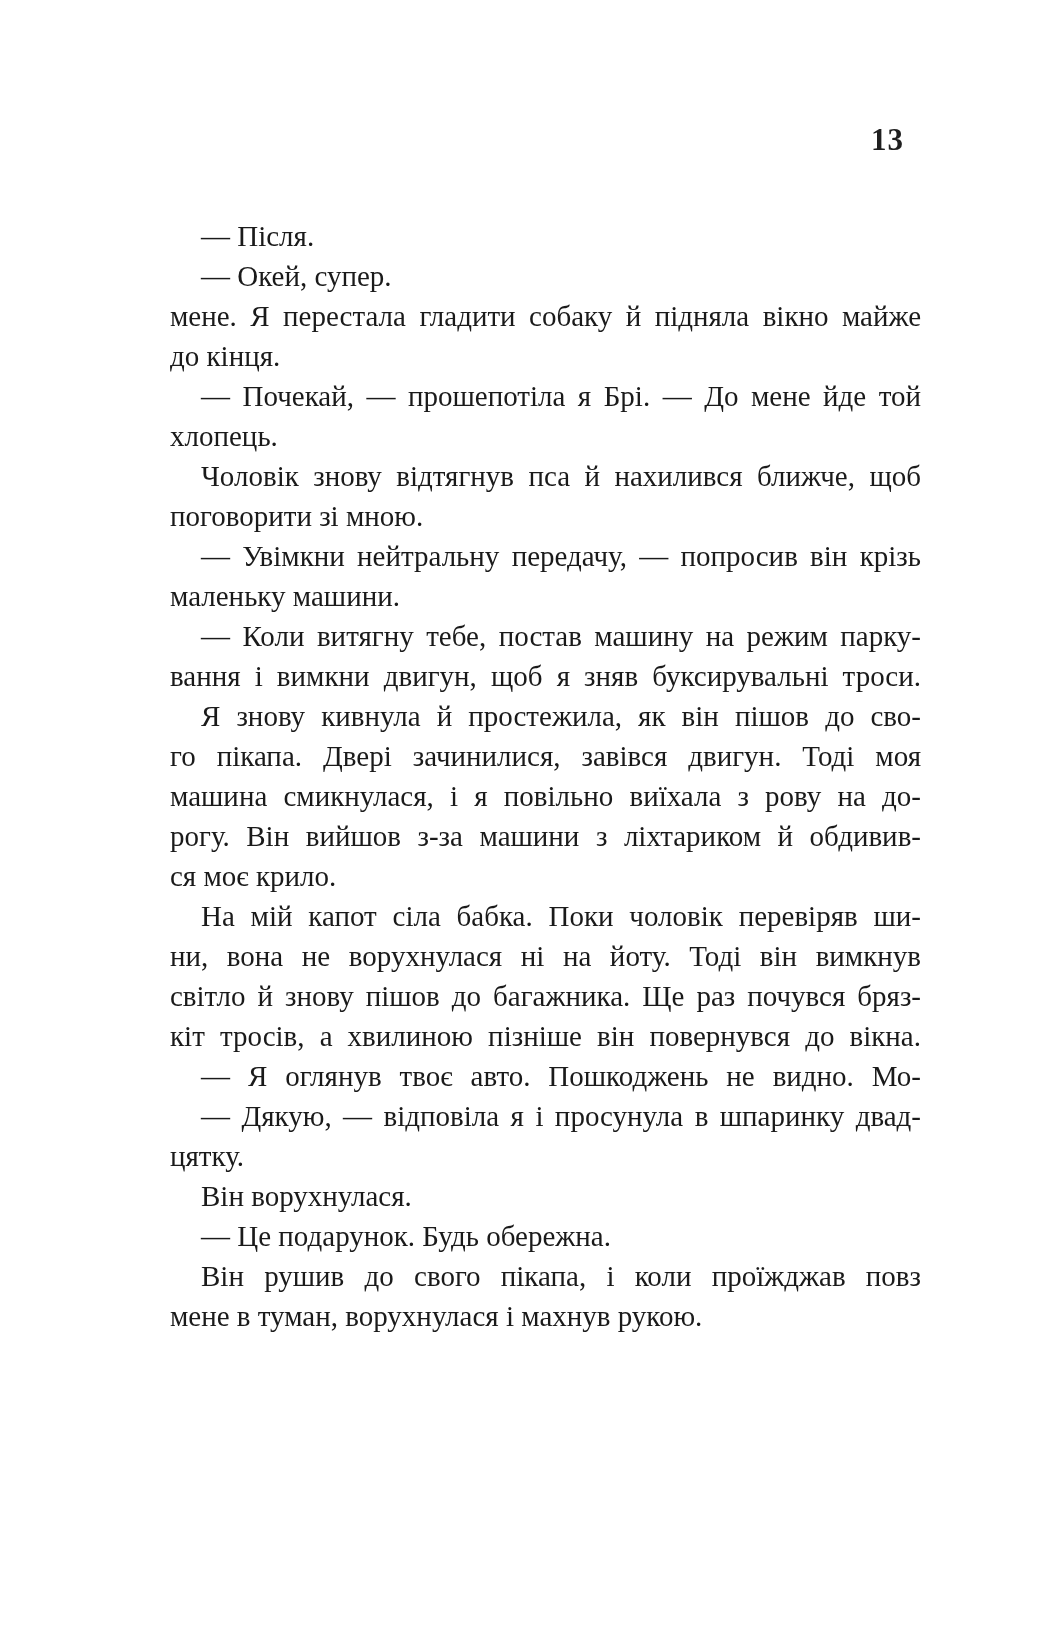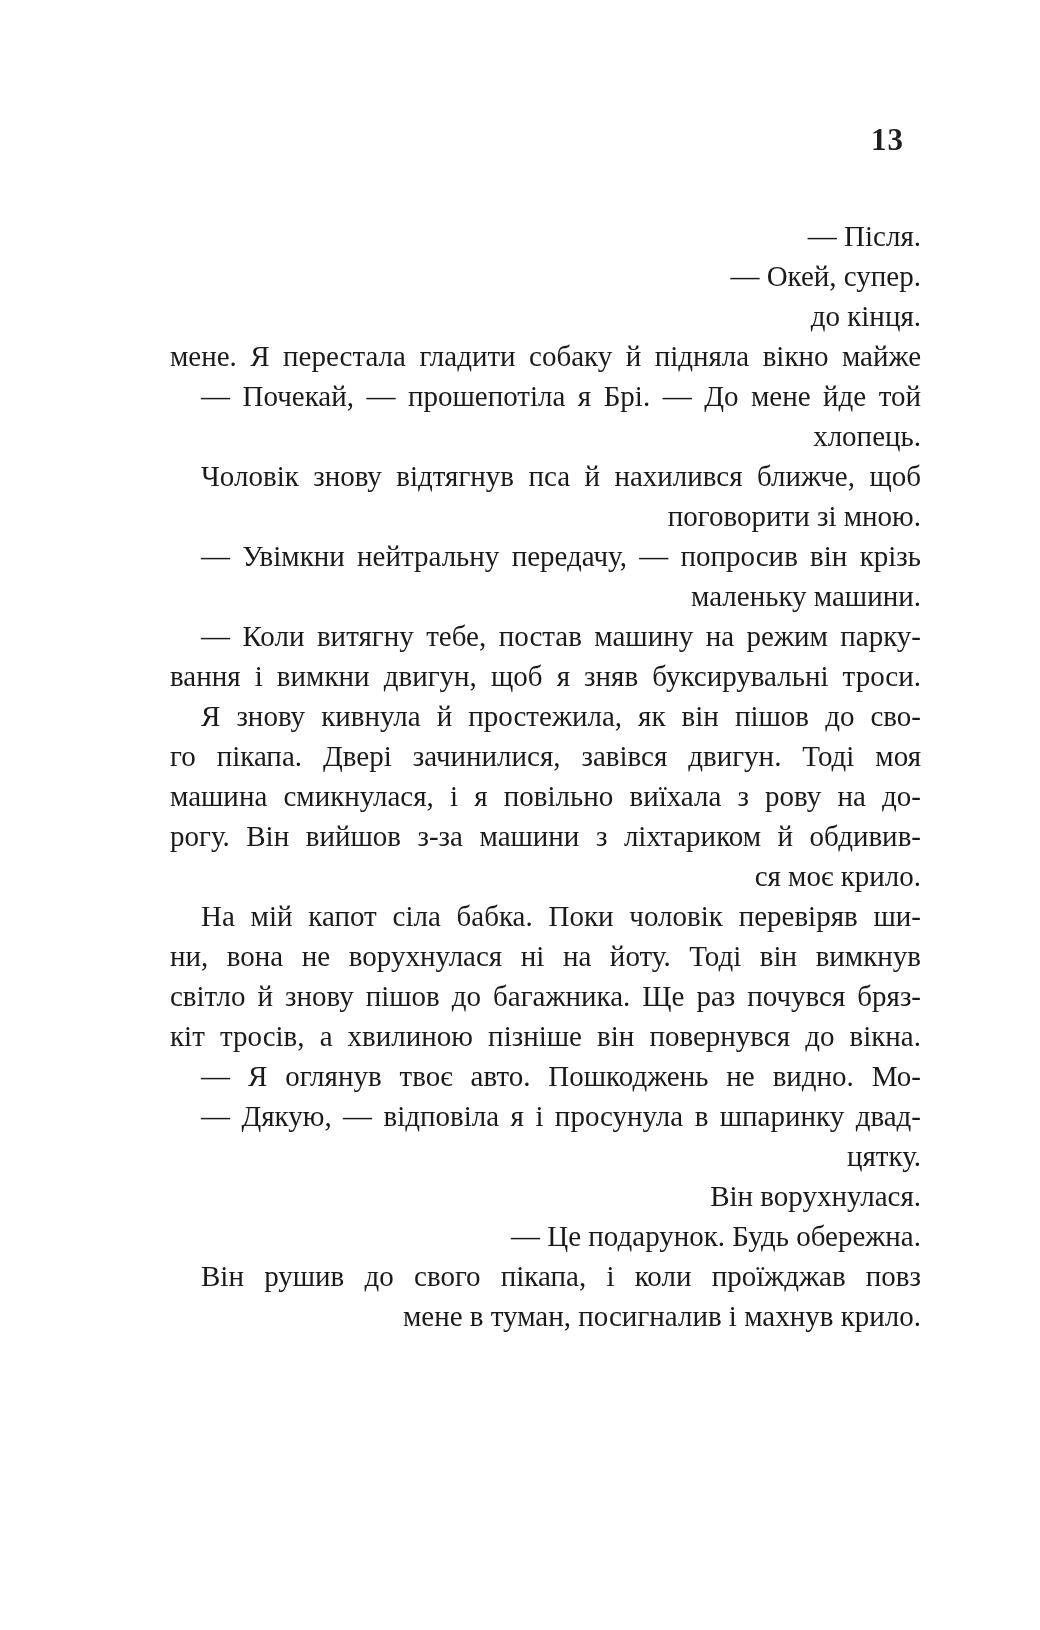--- a/index.html
+++ b/index.html
@@ -34,21 +34,21 @@
     width: 751px;
     font-size: 29px;
     line-height: 40px;
   }
   .para {
     margin: 0;
     padding: 0;
   }
   .line {
     height: 40px;
-    text-align: right;
+    text-align: left;
     white-space: normal;
   }
   .line.j {
     text-align: justify;
     text-align-last: justify;
   }
   .line.first {
     text-indent: 31px;
   }
 </style>
@@ -63,22 +63,22 @@
 
     <div class="para">
       <div class="line first">— Після.</div>
     </div>
 
     <div class="para">
       <div class="line first">— Окей, супер.</div>
     </div>
 
     <div class="para">
+      <div class="line j">мене. Я перестала гладити собаку й підняла вікно майже</div>
       <div class="line">до кінця.</div>
-      <div class="line j">мене. Я перестала гладити собаку й підняла вікно майже</div>
     </div>
 
     <div class="para">
       <div class="line first j">— Почекай, — прошепотіла я Брі. — До мене йде той</div>
       <div class="line">хлопець.</div>
     </div>
 
     <div class="para">
       <div class="line first j">Чоловік знову відтягнув пса й нахилився ближче, щоб</div>
       <div class="line">поговорити зі мною.</div>
@@ -122,17 +122,17 @@
     <div class="para">
       <div class="line first">Він ворухнулася.</div>
     </div>
 
     <div class="para">
       <div class="line first">— Це подарунок. Будь обережна.</div>
     </div>
 
     <div class="para">
       <div class="line first j">Він рушив до свого пікапа, і коли проїжджав повз</div>
-      <div class="line">мене в туман, посигналив і махнув крило.</div>
+      <div class="line">мене в туман, ворухнулася і махнув рукою.</div>
     </div>
 
   </div>
 </div>
 
 </body></html>

